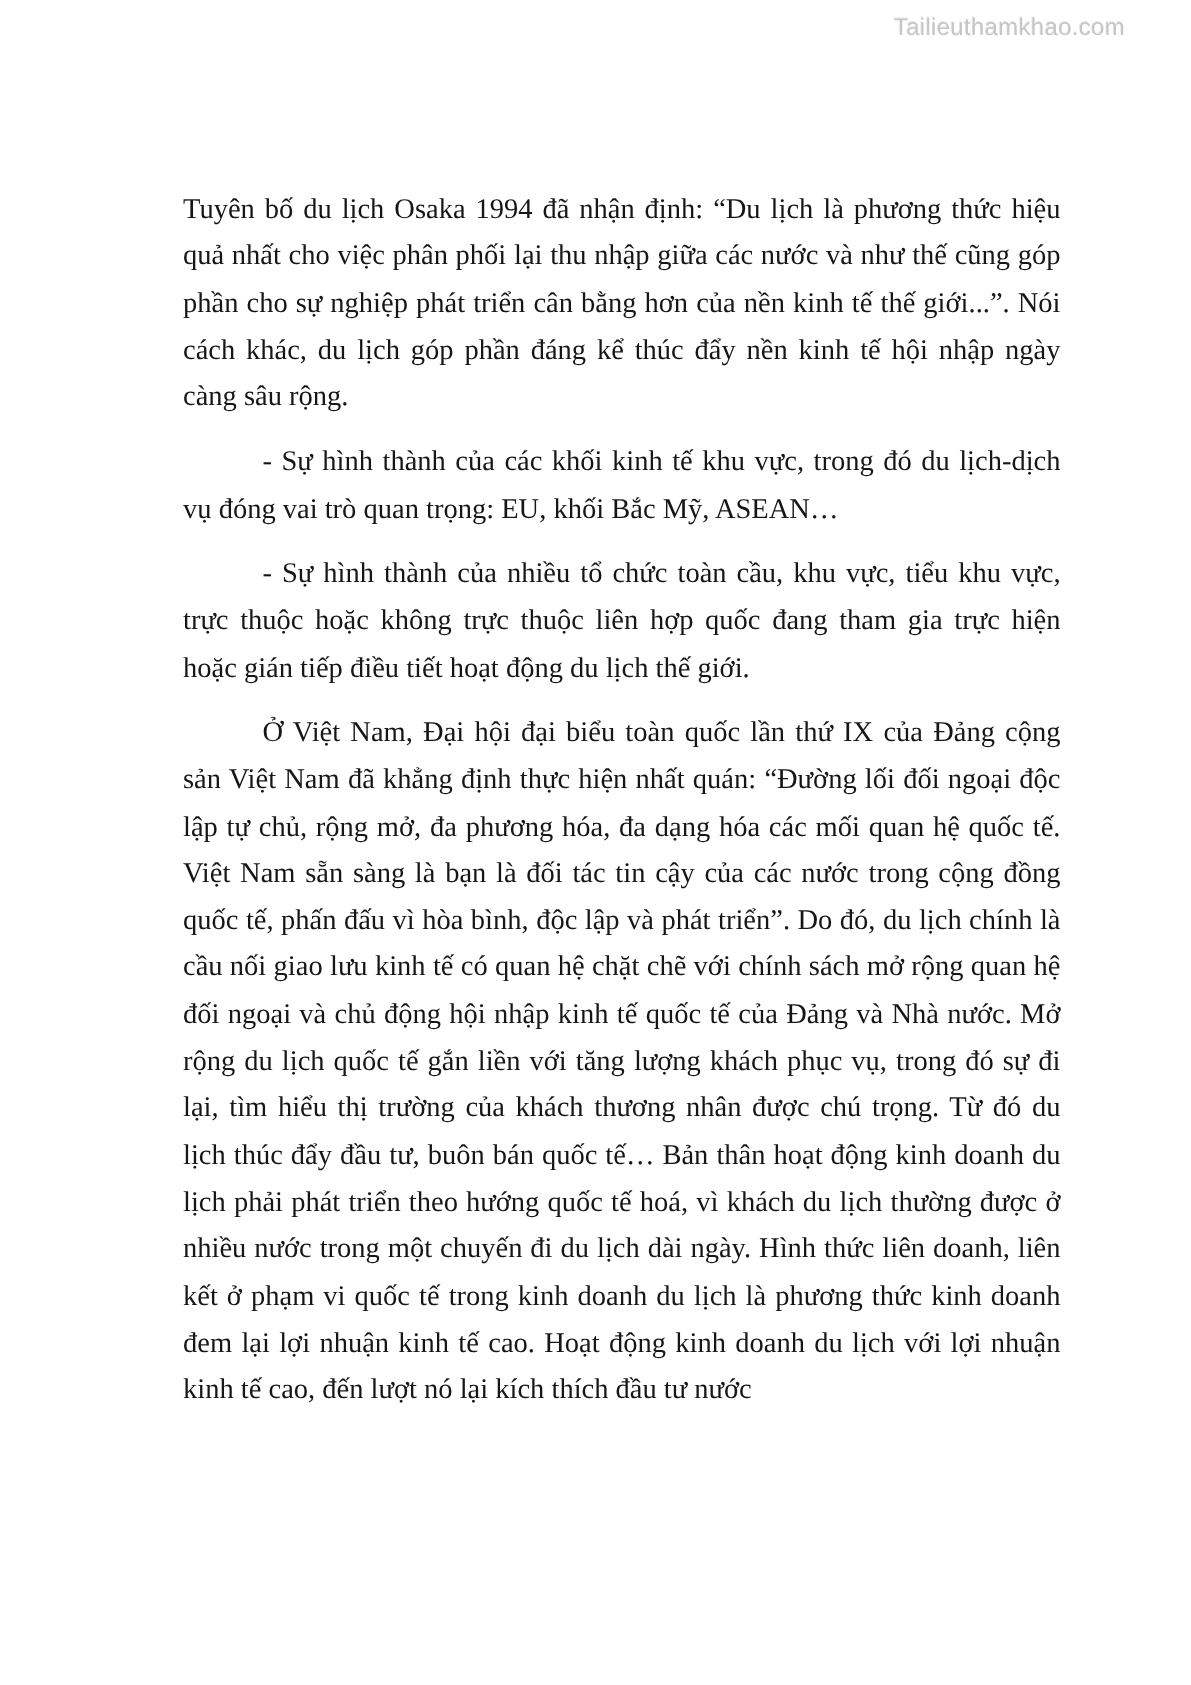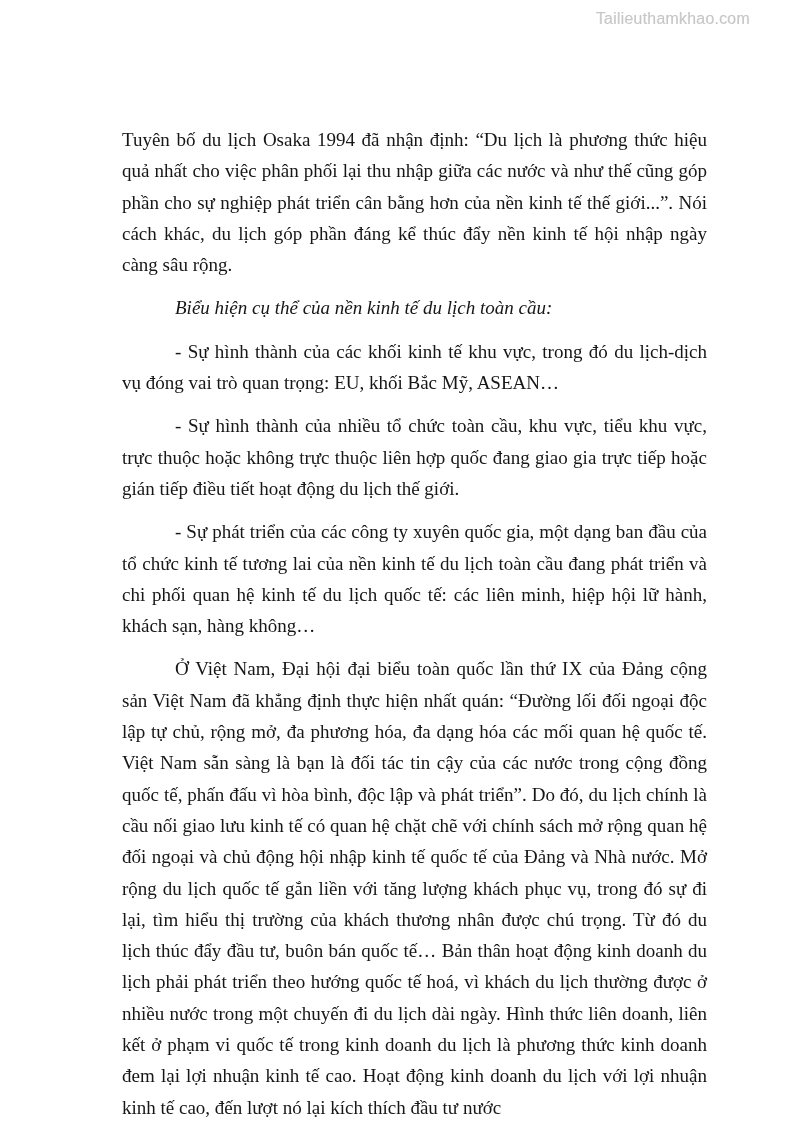--- a/index.html
+++ b/index.html
@@ -46,21 +46,19 @@
 </style>
 </head>
 <body>
 
 <div class="page">
 
   <div class="watermark">Tailieuthamkhao.com</div>
 
   <div class="content">
     <p class="para">Tuyên bố du lịch Osaka 1994 đã nhận định: “Du lịch là phương thức hiệu quả nhất cho việc phân phối lại thu nhập giữa các nước và như thế cũng góp phần cho sự nghiệp phát triển cân bằng hơn của nền kinh tế thế giới...”. Nói cách khác, du lịch góp phần đáng kể thúc đẩy nền kinh tế hội nhập ngày càng sâu rộng.</p>
-    <p class="para indent italic">Biểu hiện cụ thể của nền kinh tế du lịch toàn cầu:</p>
     <p class="para indent">- Sự hình thành của các khối kinh tế khu vực, trong đó du lịch-dịch vụ đóng vai trò quan trọng: EU, khối Bắc Mỹ, ASEAN…</p>
-    <p class="para indent">- Sự hình thành của nhiều tổ chức toàn cầu, khu vực, tiểu khu vực, trực thuộc hoặc không trực thuộc liên hợp quốc đang giao gia trực tiếp hoặc gián tiếp điều tiết hoạt động du lịch thế giới.</p>
-    <p class="para indent">- Sự phát triển của các công ty xuyên quốc gia, một dạng ban đầu của tổ chức kinh tế tương lai của nền kinh tế du lịch toàn cầu đang phát triển và chi phối quan hệ kinh tế du lịch quốc tế: các liên minh, hiệp hội lữ hành, khách sạn, hàng không…</p>
+    <p class="para indent">- Sự hình thành của nhiều tổ chức toàn cầu, khu vực, tiểu khu vực, trực thuộc hoặc không trực thuộc liên hợp quốc đang tham gia trực hiện hoặc gián tiếp điều tiết hoạt động du lịch thế giới.</p>
     <p class="para indent">Ở Việt Nam, Đại hội đại biểu toàn quốc lần thứ IX của Đảng cộng sản Việt Nam đã khẳng định thực hiện nhất quán: “Đường lối đối ngoại độc lập tự chủ, rộng mở, đa phương hóa, đa dạng hóa các mối quan hệ quốc tế. Việt Nam sẵn sàng là bạn là đối tác tin cậy của các nước trong cộng đồng quốc tế, phấn đấu vì hòa bình, độc lập và phát triển”. Do đó, du lịch chính là cầu nối giao lưu kinh tế có quan hệ chặt chẽ với chính sách mở rộng quan hệ đối ngoại và chủ động hội nhập kinh tế quốc tế của Đảng và Nhà nước. Mở rộng du lịch quốc tế gắn liền với tăng lượng khách phục vụ, trong đó sự đi lại, tìm hiểu thị trường của khách thương nhân được chú trọng. Từ đó du lịch thúc đẩy đầu tư, buôn bán quốc tế… Bản thân hoạt động kinh doanh du lịch phải phát triển theo hướng quốc tế hoá, vì khách du lịch thường được ở nhiều nước trong một chuyến đi du lịch dài ngày. Hình thức liên doanh, liên kết ở phạm vi quốc tế trong kinh doanh du lịch là phương thức kinh doanh đem lại lợi nhuận kinh tế cao. Hoạt động kinh doanh du lịch với lợi nhuận kinh tế cao, đến lượt nó lại kích thích đầu tư nước</p>
   </div>
 
 
 </div>
 
 </body></html>

